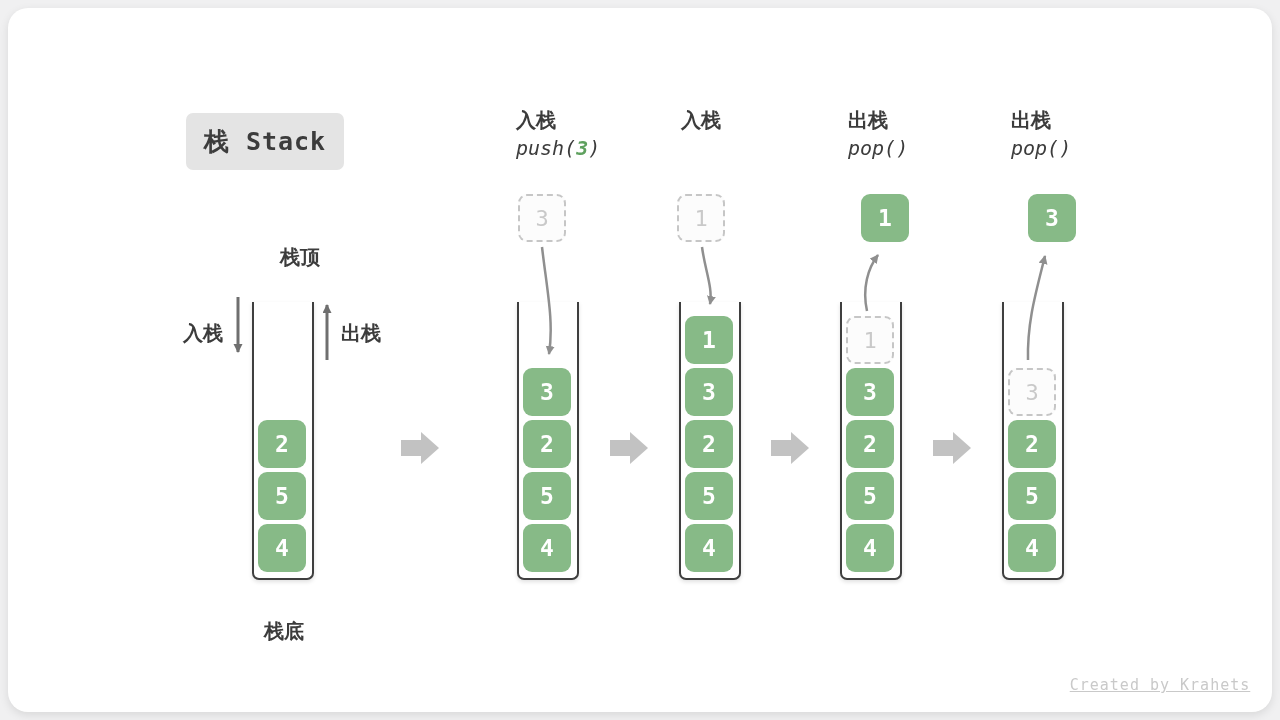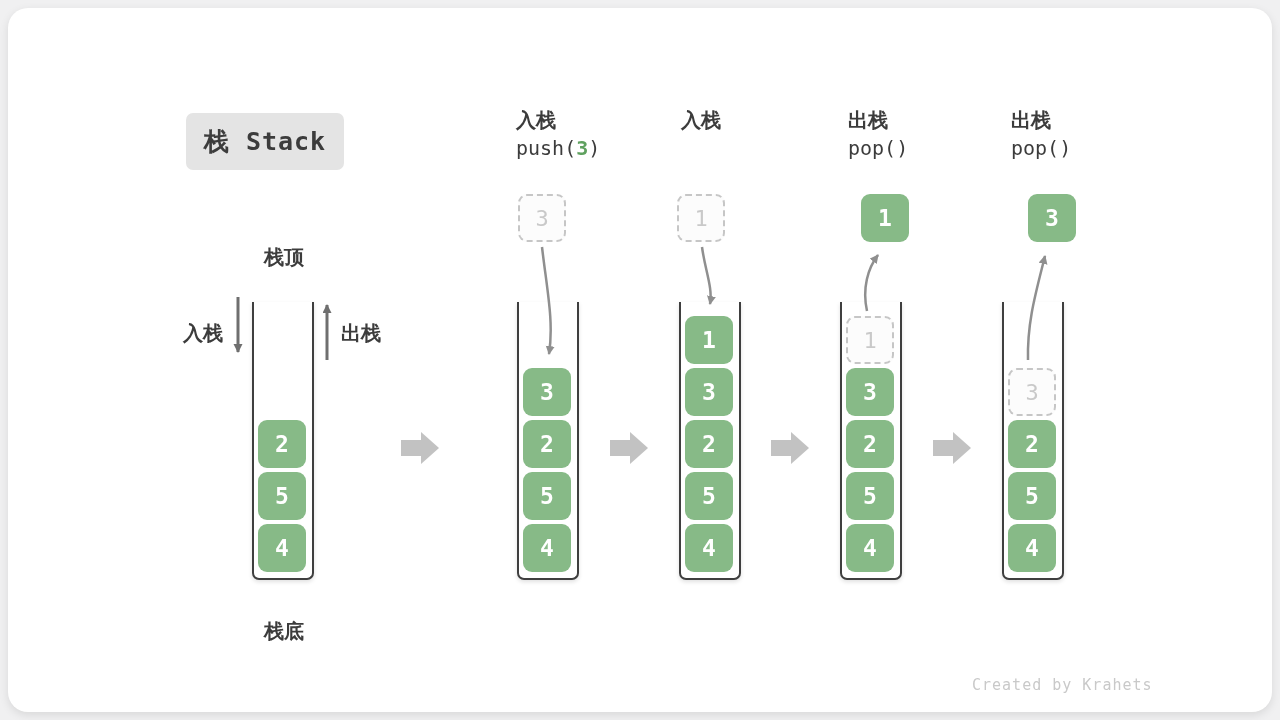--- a/index.html
+++ b/index.html
@@ -25,21 +25,21 @@
     font-family: "DejaVu Sans Mono", monospace;
     font-size: 25px; font-weight: bold; color: #3c3c3c; letter-spacing: 1px;
   }
 
   .op-header { width: 170px; }
   .op-name {
     font-size: 20px; font-weight: bold; color: #3c3c3c; line-height: 26px;
   }
   .op-code {
     font-family: "DejaVu Sans Mono", monospace;
-    font-size: 20px; color: #3c3c3c; line-height: 30px;
+    font-size: 20px; color: #3c3c3c; line-height: 30px; font-style: italic;
   }
   .op-code .arg { color: #5fa15f; font-weight: bold; }
 
   .side-label {
     font-size: 20px; font-weight: bold; color: #3c3c3c; width: 80px; text-align: center;
   }
 
   .stack-container {
     width: 62px; height: 278px;
     border: 2px solid #3f3f3f; border-top: none;
@@ -59,23 +59,23 @@
     position: absolute; left: 4px; width: 48px; height: 48px;
     background: #fcfcfc; border: 2px dashed #c6c6c6; border-radius: 9px;
     display: flex; align-items: center; justify-content: center;
     font-family: "DejaVu Sans Mono", monospace;
     font-size: 22px; color: #c9c9c9;
   }
   .r1 { top: 14px; } .r2 { top: 66px; } .r3 { top: 118px; }
   .r4 { top: 170px; } .r5 { top: 222px; }
 
   .watermark {
-    left: 972px; top: 676px; width: 240px; text-align: left;
+    left: 1040px; top: 676px; width: 240px; text-align: center;
     font-family: "DejaVu Sans Mono", monospace;
-    font-size: 15px; color: #c9c9c9; letter-spacing: 1px;
+    font-size: 15px; color: #c9c9c9; letter-spacing: 1px; text-decoration: underline;
   }
   svg.overlay { position: absolute; left: 0; top: 0; pointer-events: none; }
 </style>
 </head>
 <body>
 
 <div id="page">
   <div class="card"></div>
 
   <div class="abs title-box">
@@ -91,21 +91,21 @@
   </div>
   <div class="abs op-header" style="left:848px; top:107px;">
     <div class="op-name">出栈</div>
     <div class="op-code"><span>pop(</span><span class="arg"></span><span>)</span></div>
   </div>
   <div class="abs op-header" style="left:1011px; top:107px;">
     <div class="op-name">出栈</div>
     <div class="op-code"><span>pop(</span><span class="arg"></span><span>)</span></div>
   </div>
 
-  <div class="abs side-label" style="left:244px; top:244px;">栈顶</div>
+  <div class="abs side-label" style="left:260px; top:244px;">栈顶</div>
   <div class="abs side-label" style="left:244px; top:618px;">栈底</div>
   <div class="abs side-label" style="left:143px; top:320px; text-align:right;">入栈</div>
   <div class="abs side-label" style="left:341px; top:320px; text-align:left;">出栈</div>
 
   <div class="abs stack-container" style="left:252px; top:302px;">
     <div class="cell r3">2</div>
     <div class="cell r4">5</div>
     <div class="cell r5">4</div>
   </div>
 

